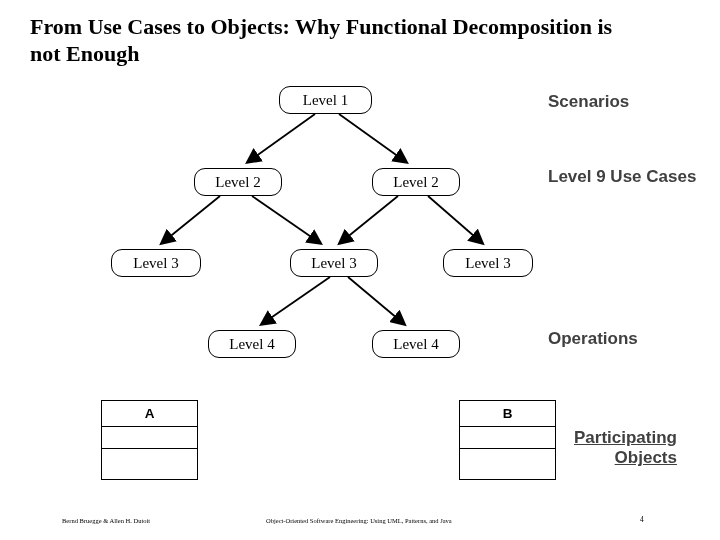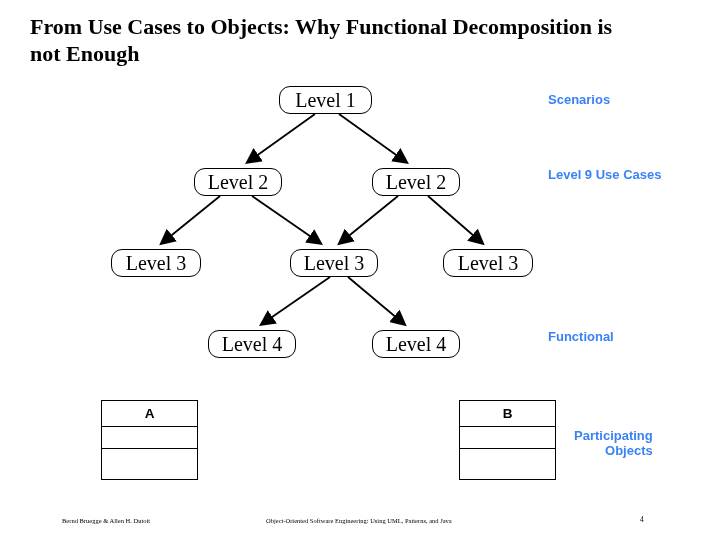--- a/index.html
+++ b/index.html
@@ -30,34 +30,34 @@
     font-weight: bold;
     line-height: 1.22;
     color: #000000;
   }
   .node {
     position: absolute;
     border: 1.6px solid #000000;
     border-radius: 11px;
     background: #ffffff;
     font-family: "Liberation Serif", serif;
-    font-size: 20px;
+    font-size: 15px;
     color: #000000;
     text-align: center;
     line-height: 26px;
     height: 28px;
     box-sizing: border-box;
     z-index: 4;
   }
   .rlabel {
     position: absolute;
     font-family: "Liberation Sans", sans-serif;
-    font-size: 13px;
+    font-size: 17px;
     font-weight: bold;
-    color: #3b82f6;
+    color: #404040;
     white-space: pre-line;
   }
   .objbox {
     position: absolute;
     border: 1.6px solid #000000;
     background: #ffffff;
     box-sizing: border-box;
     z-index: 5;
   }
   .objbox .hdr {
@@ -146,22 +146,22 @@
   <div class="node" style="left:372px; top:168px; width:88px;">Level 2</div>
   <div class="node" style="left:111px; top:249px; width:90px;">Level 3</div>
   <div class="node" style="left:290px; top:249px; width:88px;">Level 3</div>
   <div class="node" style="left:443px; top:249px; width:90px;">Level 3</div>
   <div class="node" style="left:208px; top:330px; width:88px;">Level 4</div>
   <div class="node" style="left:372px; top:330px; width:88px;">Level 4</div>
 
   
   <div class="rlabel" style="left:548px; top:92px;">Scenarios</div>
   <div class="rlabel" style="left:548px; top:167px;">Level 9 Use Cases</div>
-  <div class="rlabel" style="left:548px; top:329px;">Functional</div>
-  <div class="rlabel" style="left:574px; top:428px; text-align:right;">Participating
+  <div class="rlabel" style="left:548px; top:329px;">Operations</div>
+  <div class="rlabel" style="left:574px; top:428px; text-align:right;text-decoration:underline;">Participating
 Objects</div>
 
   
   <div class="objbox" style="left:101px; top:400px; width:97px; height:80px;">
     <div class="hdr">A</div>
     <div class="cell"></div>
     <div class="cell last"></div>
   </div>
 
   <div class="objbox" style="left:459px; top:400px; width:97px; height:80px;">

